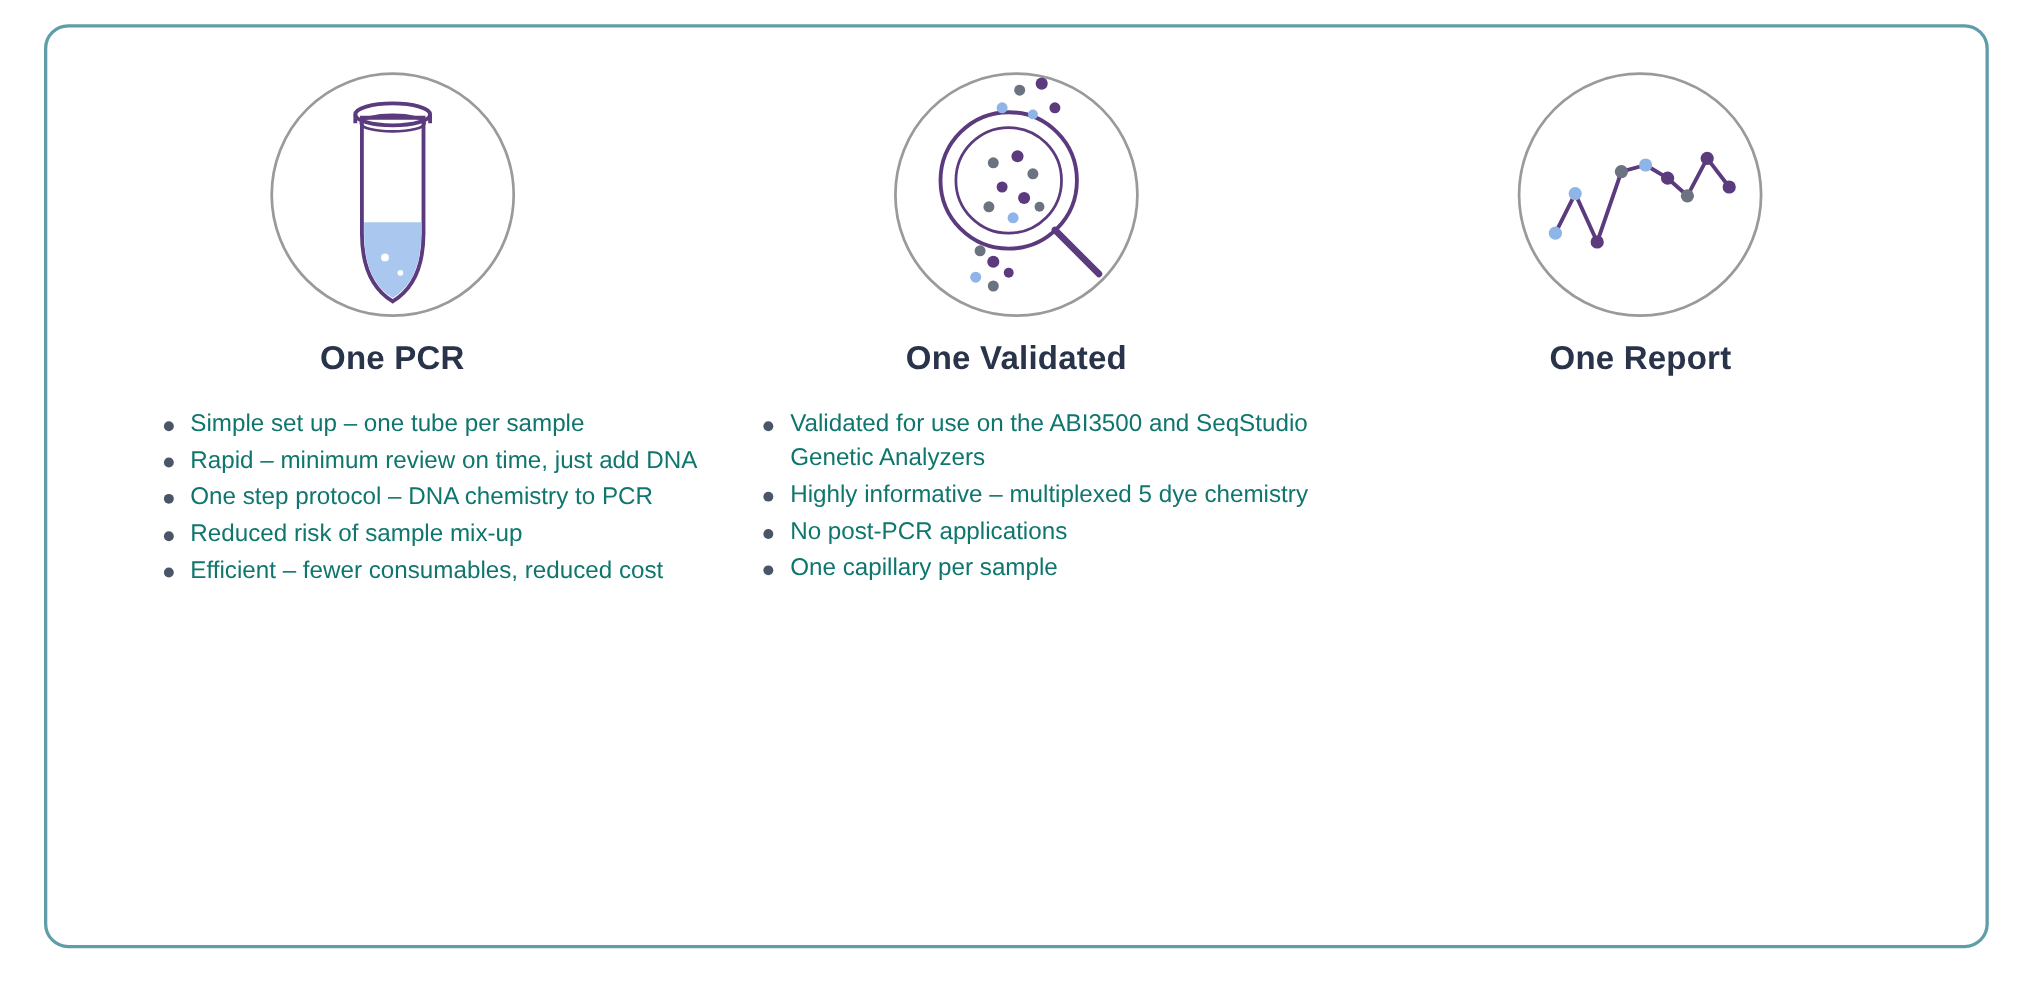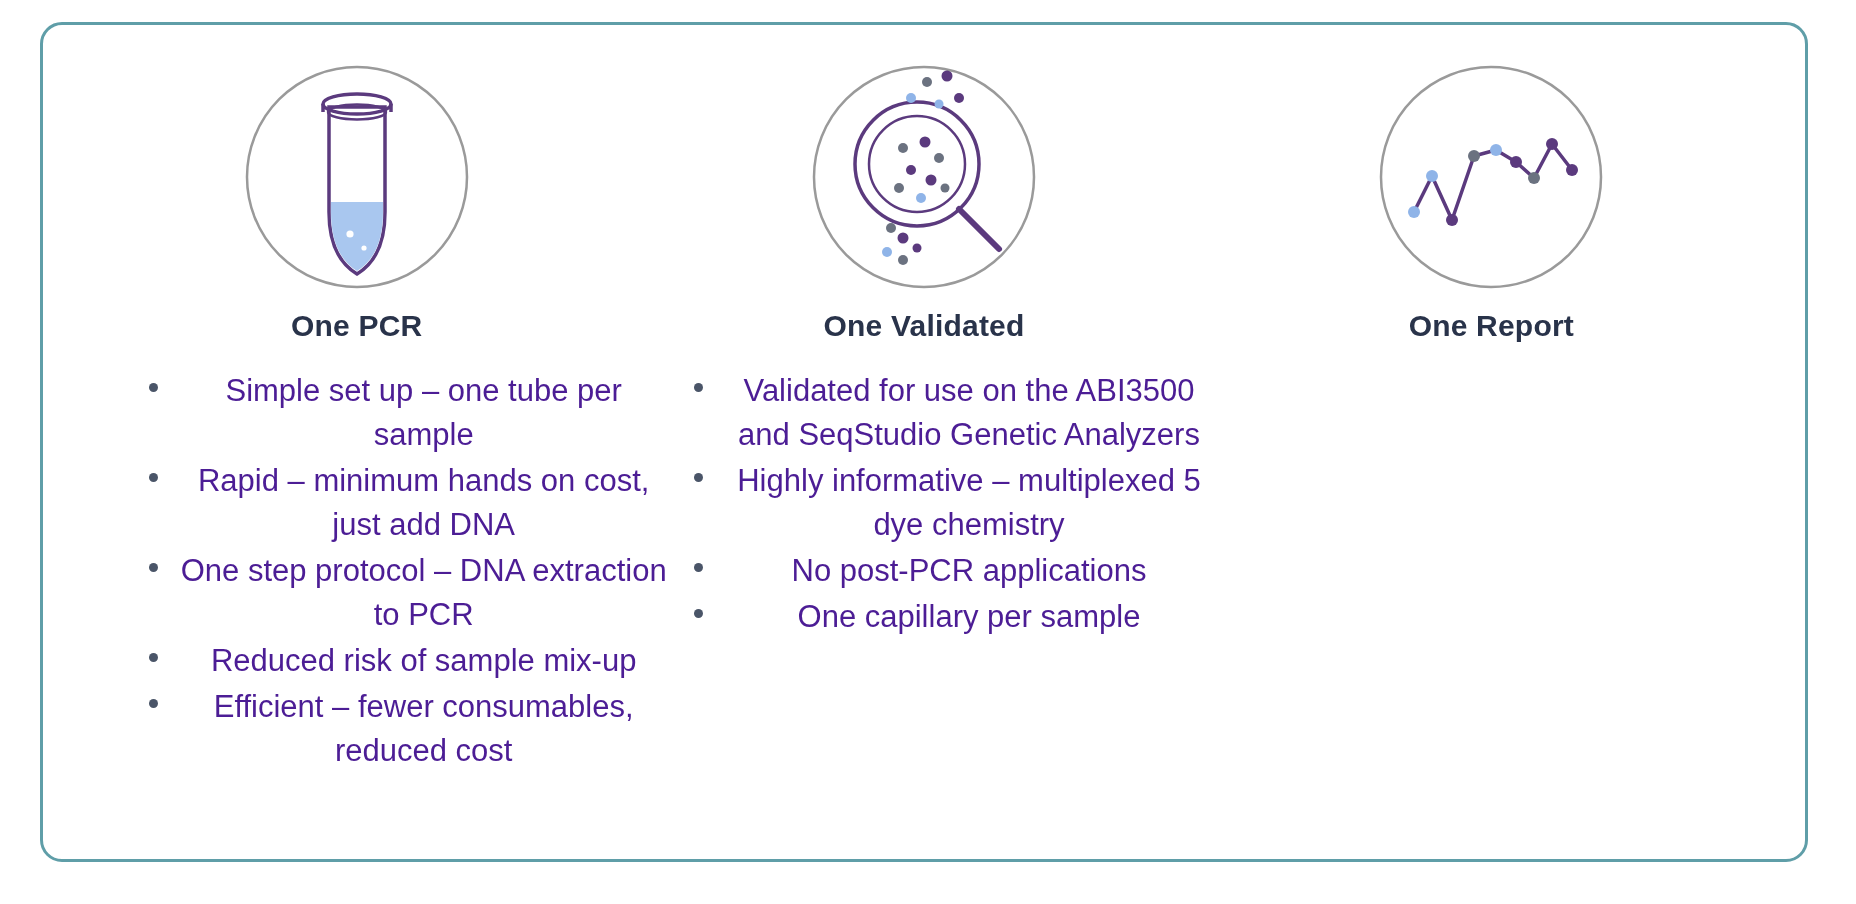--- a/index.html
+++ b/index.html
@@ -64,26 +64,25 @@
   ul.bullets {
     list-style: none;
     margin: 0;
     padding: 0;
     width: 100%;
     align-self: flex-start;
   }
 
   ul.bullets li {
     position: relative;
-    font-size: 31px;
+    font-size: 22px;
     line-height: 1.42;
-    color: #4c1d95;
+    color: #0f766e;
     padding-left: 34px;
     margin-bottom: 2px;
-    text-align: center;
   }
 
   ul.bullets li::before {
     content: "";
     position: absolute;
     left: 10px;
     top: 14px;
     width: 9px;
     height: 9px;
     border-radius: 50%;
@@ -114,22 +113,22 @@
 
           <ellipse cx="125" cy="52" rx="34" ry="10" fill="none" stroke="#5b3a7e" stroke-width="3.5"></ellipse>
           <ellipse cx="125" cy="60" rx="29" ry="7.5" fill="none" stroke="#5b3a7e" stroke-width="2.5"></ellipse>
           <line x1="91" y1="52" x2="91" y2="60" stroke="#5b3a7e" stroke-width="3.5"></line>
           <line x1="159" y1="52" x2="159" y2="60" stroke="#5b3a7e" stroke-width="3.5"></line>
         </svg>
       </div>
       <div class="col-title">One PCR</div>
       <ul class="bullets">
         <li>Simple set up – one tube per sample</li>
-        <li>Rapid – minimum hands on cost, just add DNA</li>
-        <li>One step protocol – DNA extraction to PCR</li>
+        <li>Rapid – minimum review on time, just add DNA</li>
+        <li>One step protocol – DNA chemistry to PCR</li>
         <li>Reduced risk of sample mix-up</li>
         <li>Efficient – fewer consumables, reduced cost</li>
       </ul>
     </div>
 
     <div class="column col-2">
       <div class="icon-wrap">
         <svg width="250" height="250" viewBox="0 0 250 250">
           <circle cx="125" cy="125" r="110" fill="none" stroke="#9a9a9a" stroke-width="2.5"></circle>
 

